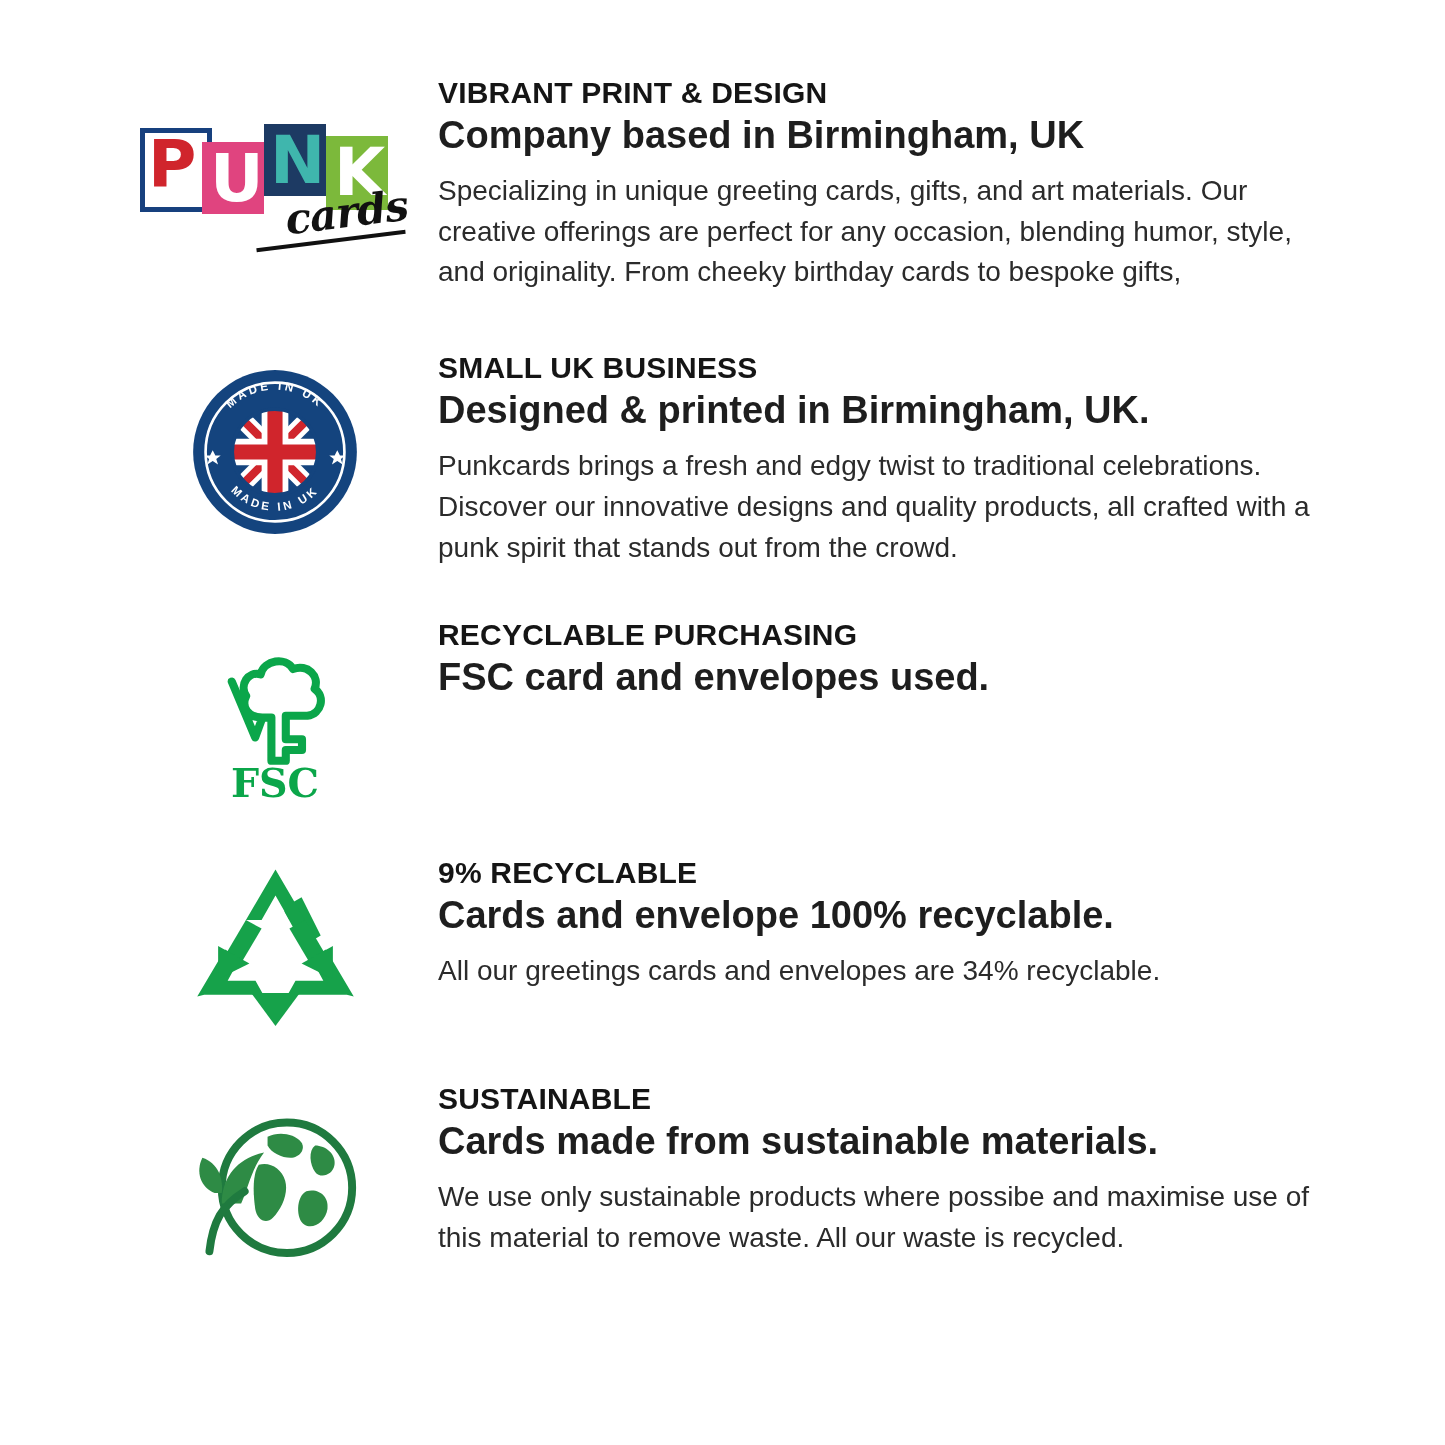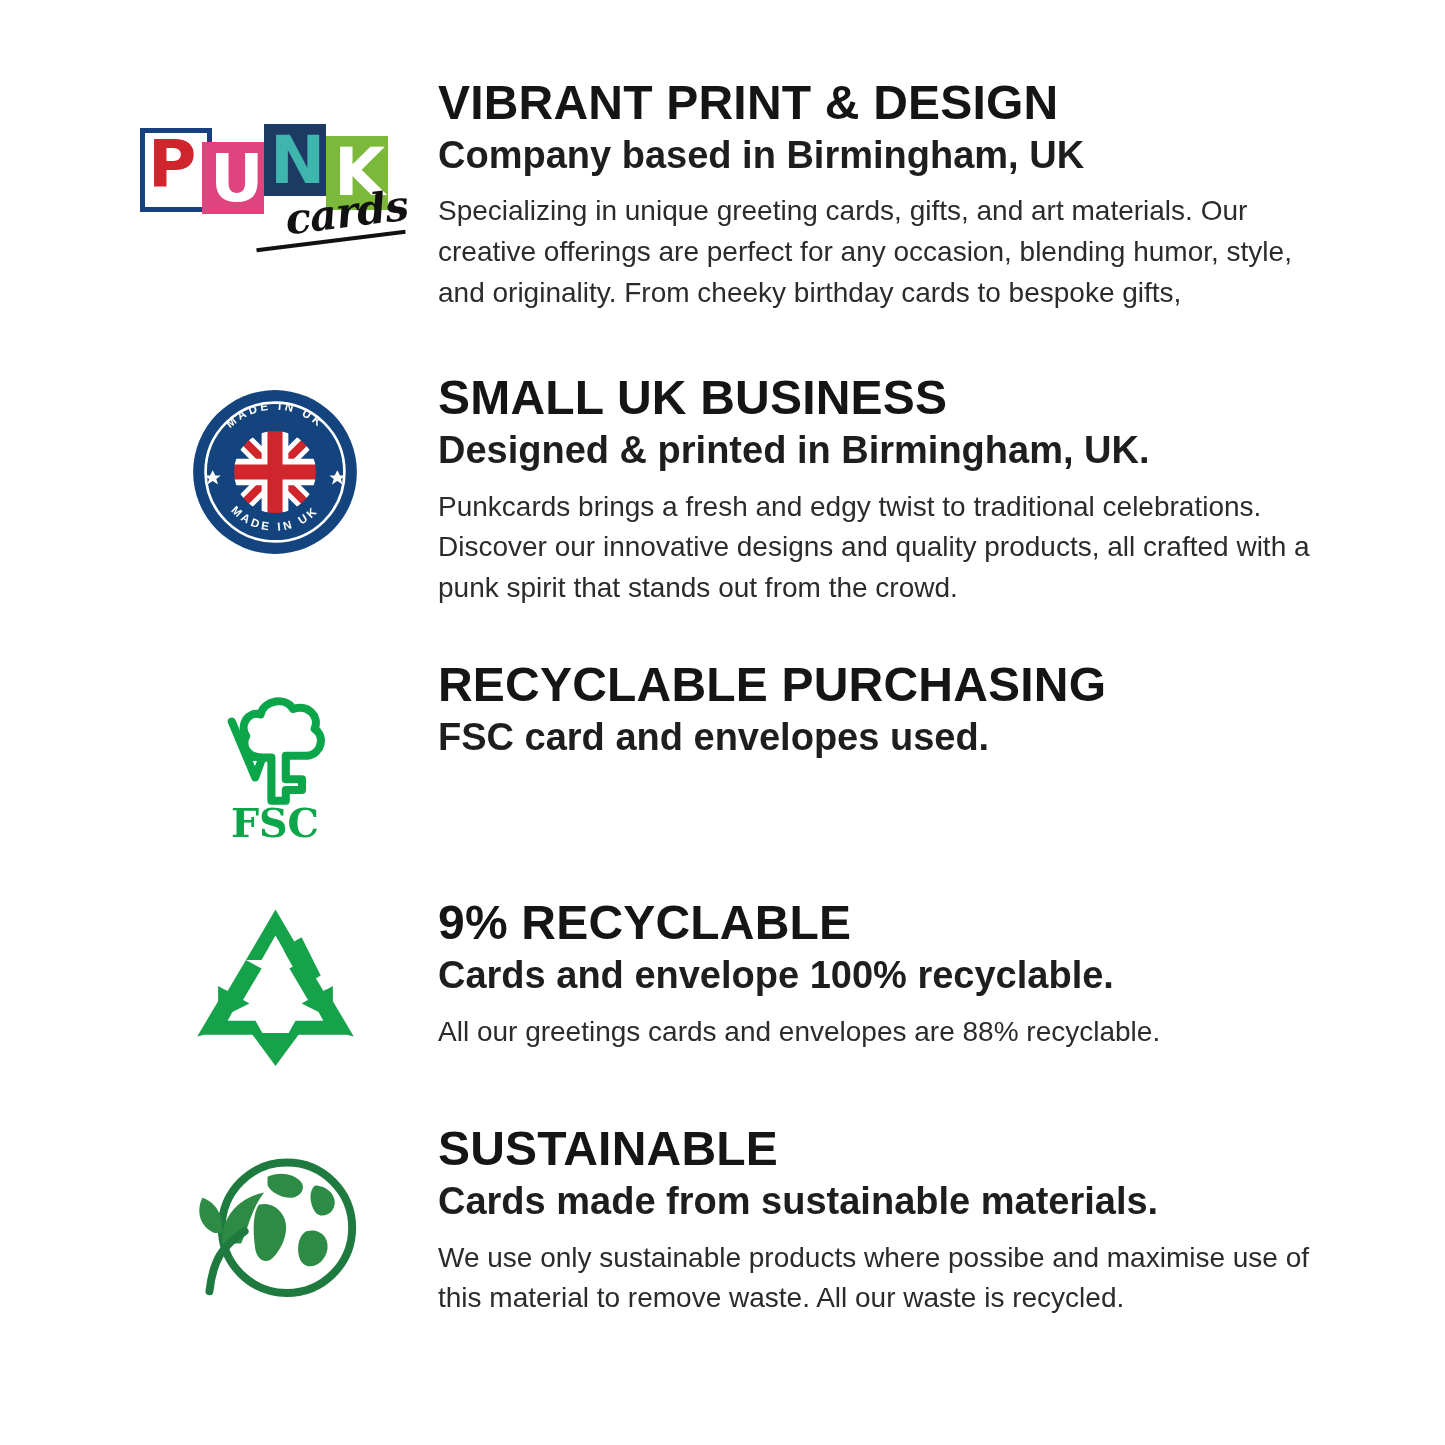--- a/index.html
+++ b/index.html
@@ -32,21 +32,21 @@
     display: flex;
     justify-content: center;
     align-items: flex-start;
     padding-top: 8px;
   }
   .text-col {
     flex: 1;
     padding-left: 8px;
   }
   .f-title {
-    font-size: 48px;
+    font-size: 30px;
     font-weight: bold;
     letter-spacing: 0.2px;
     line-height: 1.12;
     margin: 0 0 4px 0;
     color: #151515;
   }
   .f-sub {
     font-size: 38px;
     font-weight: bold;
     line-height: 1.15;
@@ -275,21 +275,21 @@
             <polygon points="34,92 70,112 34,130"></polygon>
             <polygon points="166,92 130,112 166,130"></polygon>
             <polygon points="100,184 72,146 128,146"></polygon>
           </g>
         </svg>
       </div>
     </div>
     <div class="text-col">
       <h2 class="f-title">9% RECYCLABLE</h2>
       <div class="f-sub">Cards and envelope 100% recyclable.</div>
-      <p class="f-body">All our greetings cards and envelopes are 88% recyclable.</p>
+      <p class="f-body">All our greetings cards and envelopes are 34% recyclable.</p>
     </div>
   </div>
 
   <div class="feature f5">
     <div class="icon-col">
       <div>
         <svg class="icon-svg" width="185" height="160" viewBox="0 0 210 180" aria-hidden="true">
           <circle cx="118" cy="92" r="74" fill="none" stroke="#1f7a3f" stroke-width="9"></circle>
           <g fill="#2e8b45">
 

